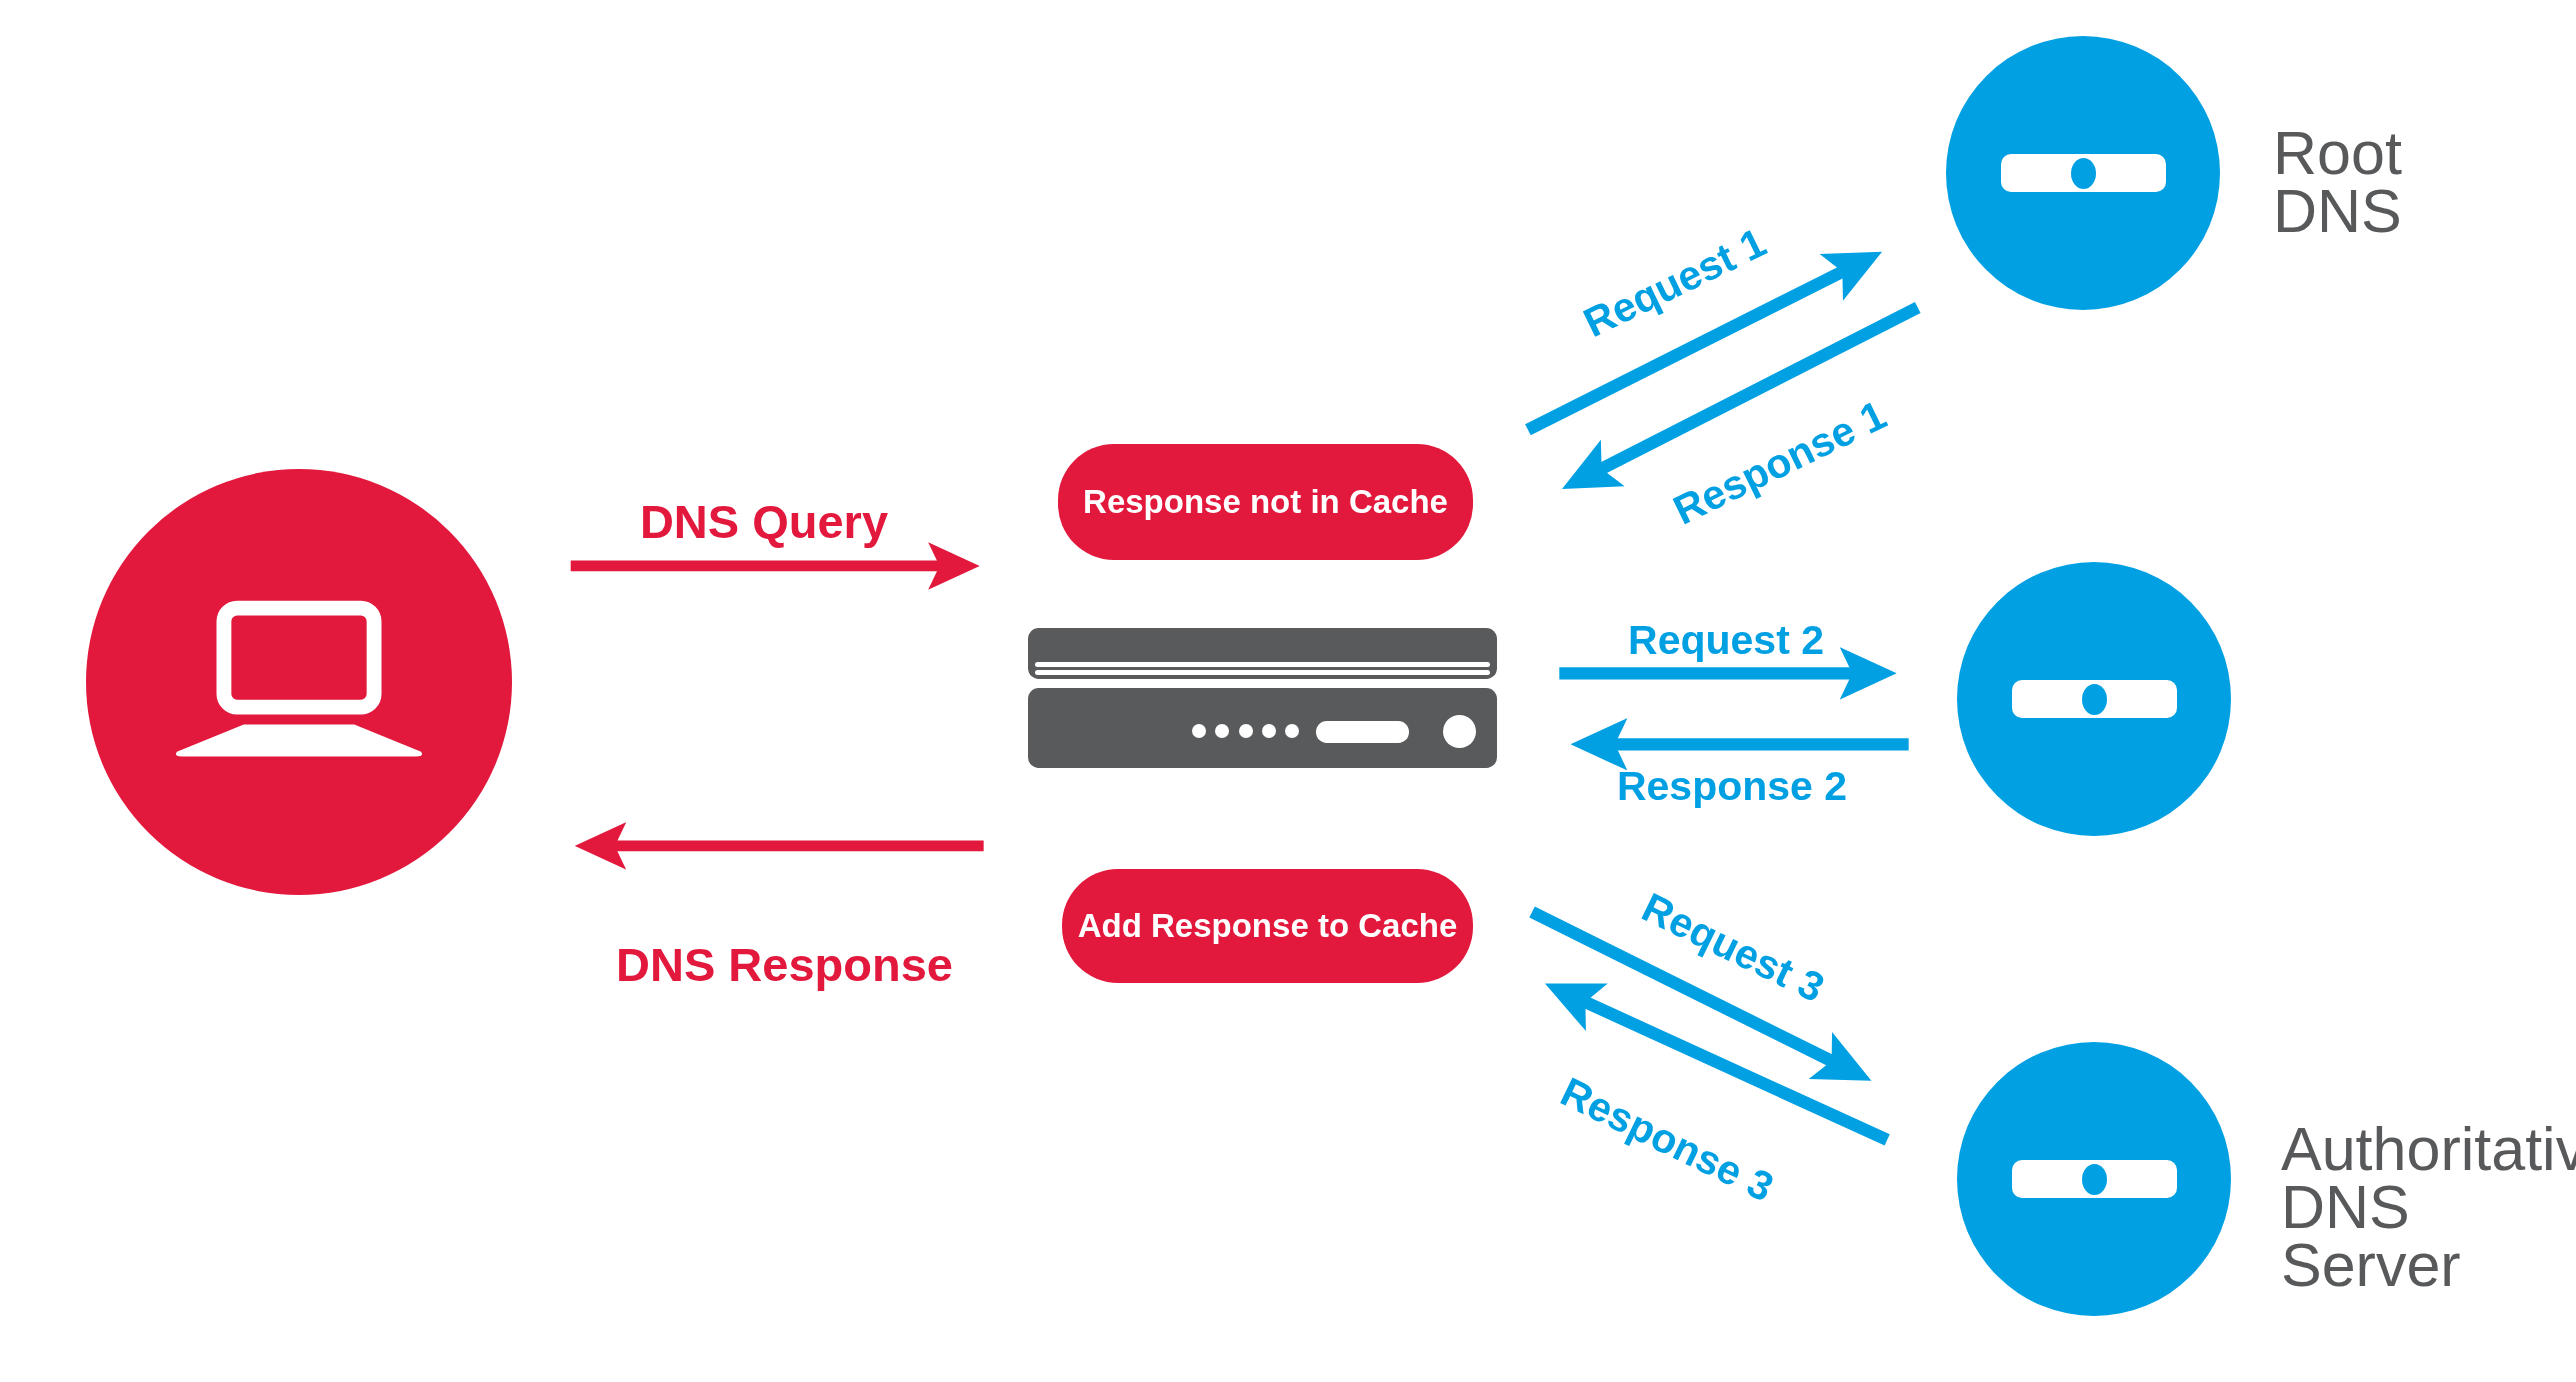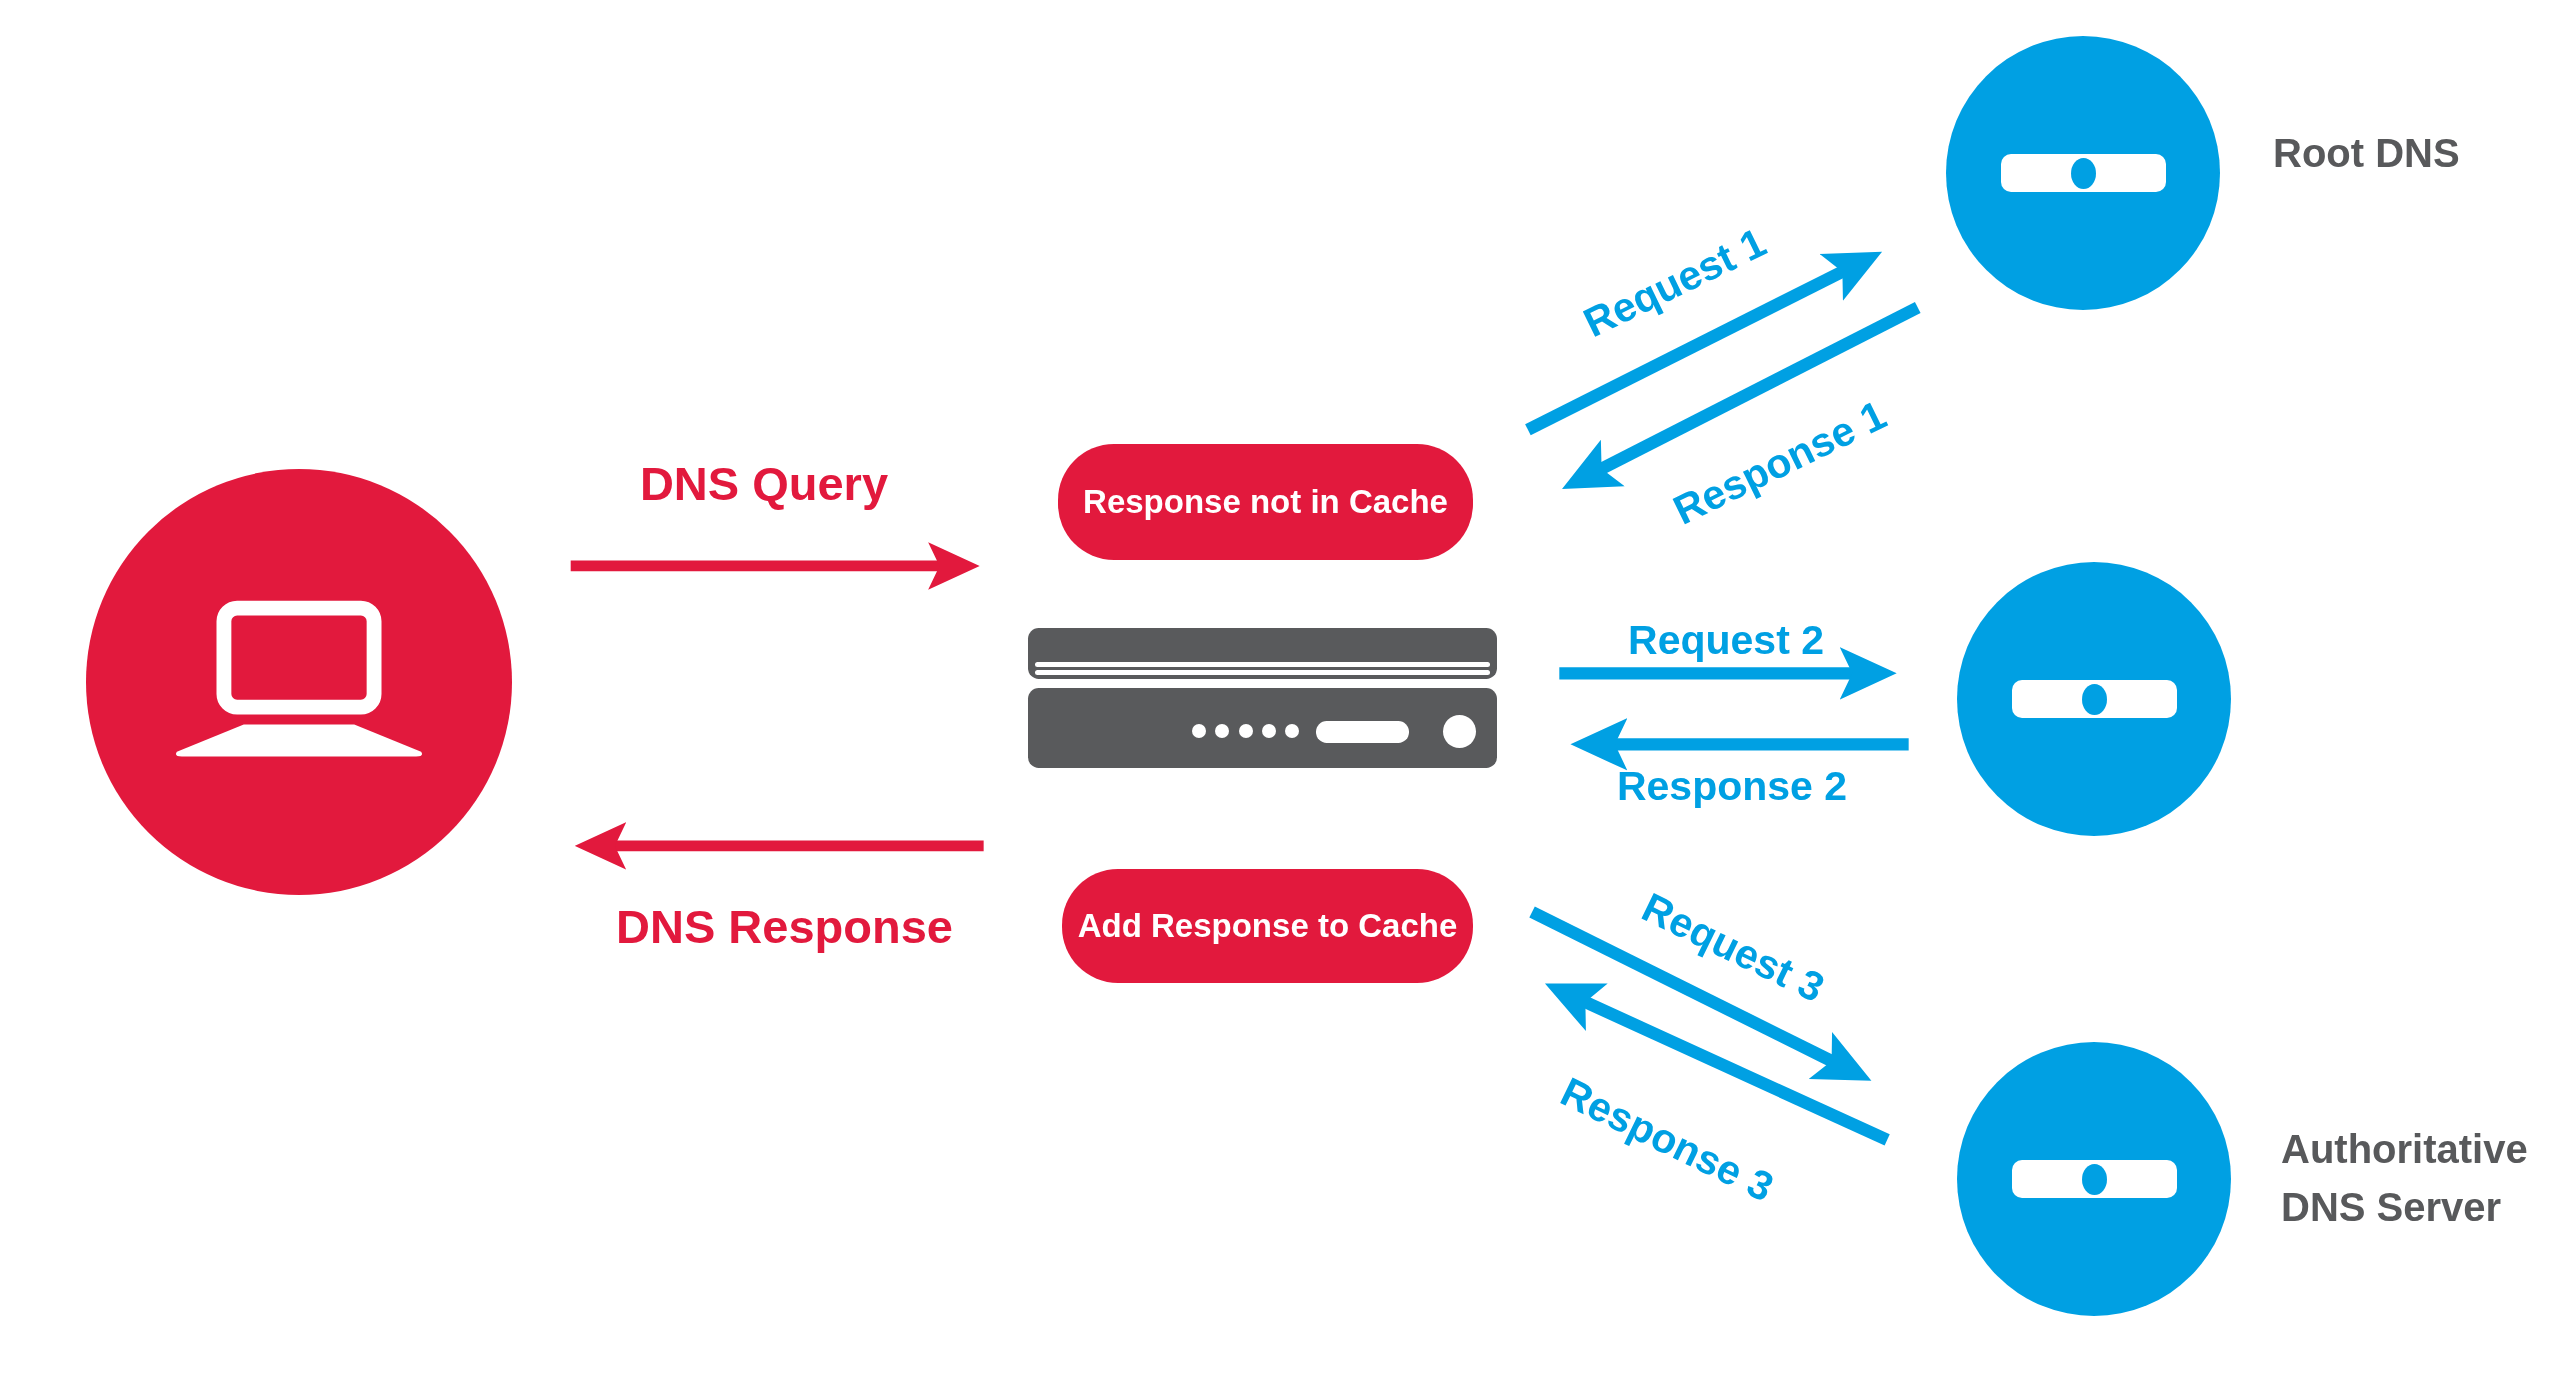--- a/index.html
+++ b/index.html
@@ -16,21 +16,21 @@
   .abs{position:absolute;}
 
   
   .client-circle{
     left:86px;top:469px;width:426px;height:426px;border-radius:50%;
     background:var(--red);
   }
 
   
   .flow-label-red{
-    color:var(--red);font-weight:bold;font-size:47px;text-align:center;white-space:nowrap;
+    color:var(--red);font-weight:bold;font-size:47px;text-align:center;white-space:nowrap;margin-top:38px;
   }
   #dns-query-label{left:570px;top:456px;width:388px;}
   #dns-response-label{left:578px;top:899px;width:413px;}
 
   
   .badge{
     background:var(--red);border-radius:56px;color:#fff;font-weight:bold;font-size:33px;
     display:flex;align-items:center;justify-content:center;text-align:right;white-space:nowrap;
   }
   #cache-miss-badge{left:1058px;top:444px;width:415px;height:116px;}
@@ -48,21 +48,21 @@
   .dns-node{width:274px;height:274px;border-radius:50%;background:var(--blue);
     display:flex;align-items:center;justify-content:center;}
   .node-bar{width:165px;height:38px;background:#fff;border-radius:10px;
     display:flex;align-items:center;justify-content:center;}
   .node-dot{width:25px;height:31px;border-radius:50%;background:var(--blue);}
   #root-node{left:1946px;top:36px;}
   #tld-node{left:1957px;top:562px;}
   #auth-node{left:1957px;top:1042px;}
 
   .node-label{
-    color:var(--label-gray);font-weight:bold;font-size:40px;line-height:58px;
+    color:var(--label-gray);font-weight:normal;font-size:61px;line-height:58px;
   }
   #root-label{left:2273px;top:124px;width:273px;}
   #tld-label{left:2276px;top:634px;width:248px;}
   #auth-label{left:2281px;top:1120px;width:322px;}
 
   
   .flow-label-blue{
     color:var(--blue);font-weight:bold;font-size:41px;white-space:nowrap;
   }
   .center-rot{transform:translate(-50%,-50%);}

